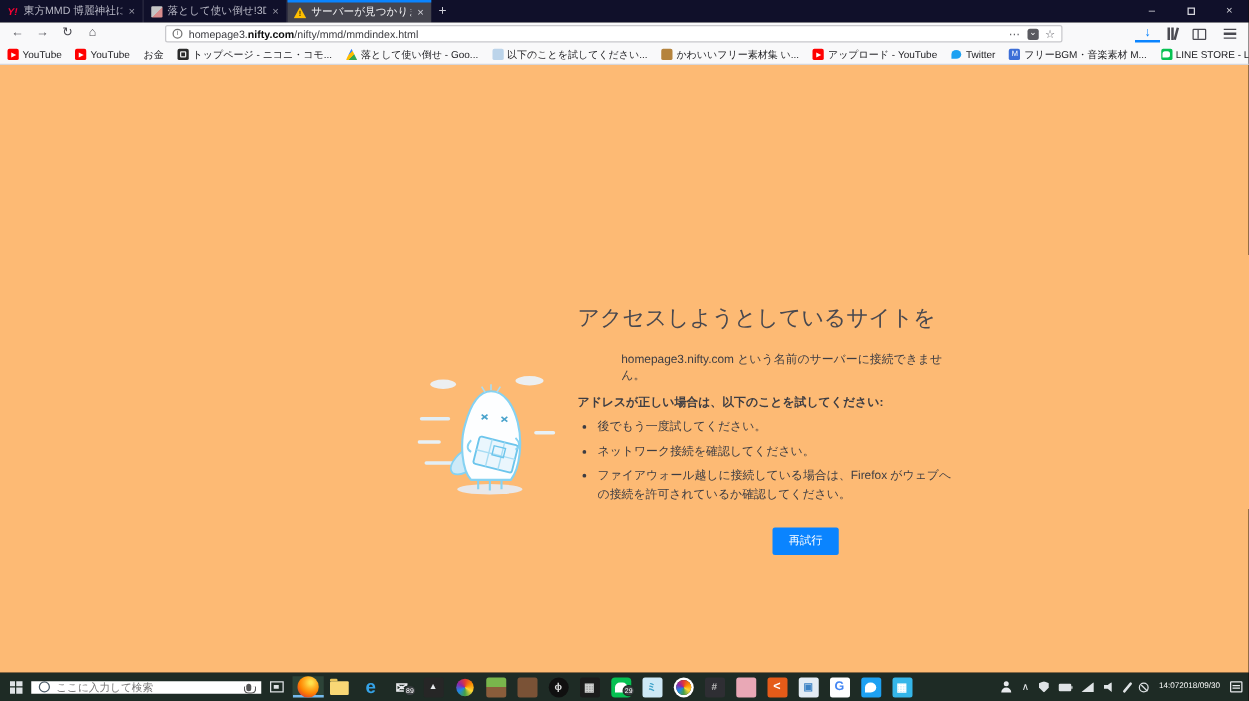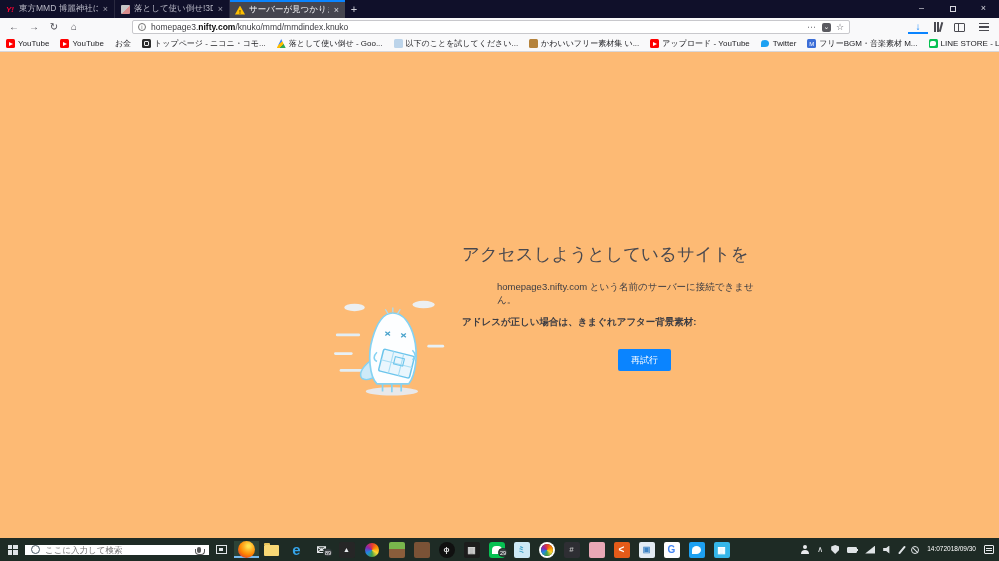--- a/index.html
+++ b/index.html
@@ -175,21 +175,21 @@
     </div>
   </div>
 
   <div class="navbar">
     <div class="nbtn">←</div>
     <div class="nbtn">→</div>
     <div class="nbtn">↻</div>
     <div class="nbtn">⌂</div>
     <div class="urlbar">
       <span class="info-ic">i</span>
-      <span class="url-text"><span>homepage3.</span><b>nifty.com</b><span>/knuko/mmd/mmdindex.knuko</span></span>
+      <span class="url-text"><span>homepage3.</span><b>nifty.com</b><span>/nifty/mmd/mmdindex.html</span></span>
       <span class="dots">⋯</span>
       <span class="pocket">⌄</span>
       <span class="star">☆</span>
     </div>
     <div class="nav-right">
       <div class="nbtn dl">↓</div>
       <div class="lib">
           <i></i>
           <i></i>
           <i></i>
@@ -273,21 +273,26 @@
           </g>
           <path d="M46 58 C42 62 42 66 46 68" stroke="#85d2f2" stroke-width="1.6" fill="none"></path>
           <path d="M84 56 C88 60 88 64 84 66" stroke="#85d2f2" stroke-width="1.6" fill="none"></path>
         </svg>
       </div>
       <div class="error-col">
         <div class="error-title">
           <div>アクセスしようとしているサイトを</div>
         </div>
         <div class="error-desc">homepage3.nifty.com という名前のサーバーに接続できません。</div>
-        <div class="error-advice">アドレスが正しい場合は、きまぐれアフター背景素材:</div>
+        <div class="error-advice">アドレスが正しい場合は、以下のことを試してください:</div>
+        <ul class="error-list" id="error-list">
+            <li>後でもう一度試してください。</li>
+            <li>ネットワーク接続を確認してください。</li>
+            <li>ファイアウォール越しに接続している場合は、Firefox がウェブへの接続を許可されているか確認してください。</li>
+          </ul>
         <button class="retry-btn">再試行</button>
       </div>
     </div>
   </div>
 
   <div class="taskbar">
     <div class="start">
       <span class="win-logo">
           <i></i>
           <i></i>

